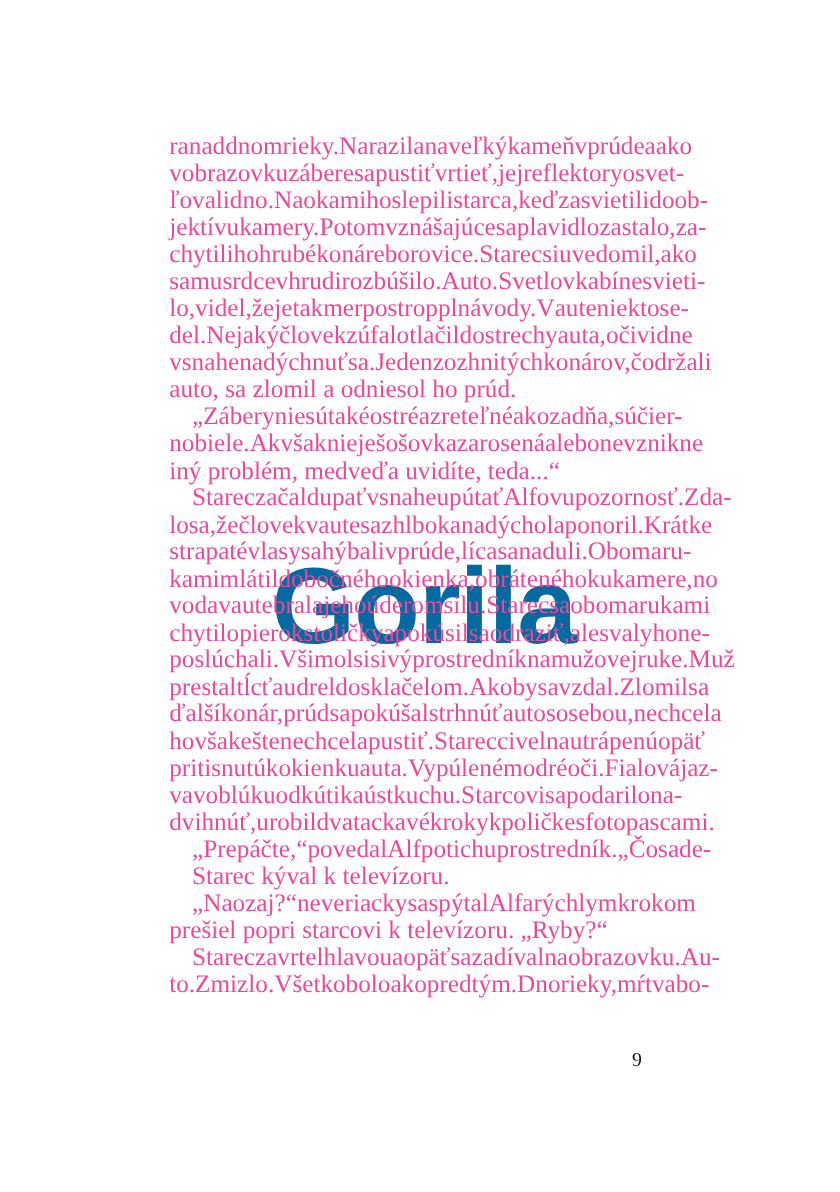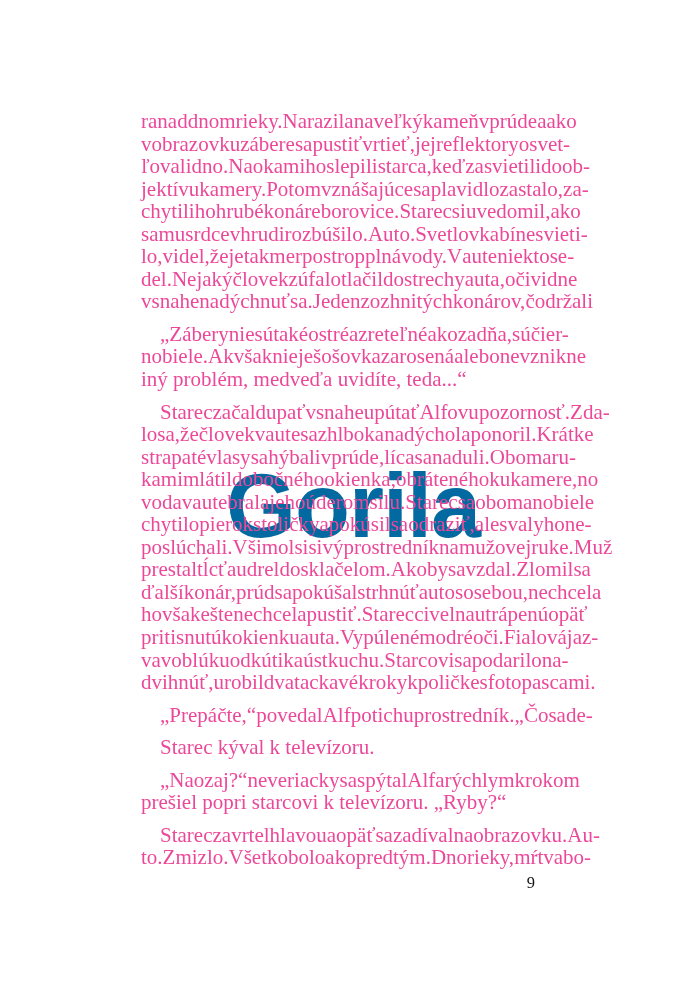--- a/index.html
+++ b/index.html
@@ -35,21 +35,21 @@
     color: #ec4899;
   }
   .line {
     display: flex;
     justify-content: space-between;
     height: 22.55px;
     line-height: 22.55px;
     white-space: pre;
   }
   .line.left { display: block; }
-  .line.indent { padding-left: 19px; margin-top: 10px; }
+  .line.indent { padding-left: 19px; }
   .pagenum {
     position: absolute;
     top: 872px;
     left: 141px;
     width: 394px;
     z-index: 2;
     text-align: right;
     font-size: 16.5px;
     line-height: 22px;
     color: #161616;
@@ -64,28 +64,29 @@
   <div class="textblock">
       <div class="line"><span>ra</span><span>nad</span><span>dnom</span><span>rieky.</span><span>Narazila</span><span>na</span><span>veľký</span><span>kameň</span><span>v</span><span>prúde</span><span>a</span><span>ako</span></div>
       <div class="line"><span>v</span><span>obrazovku</span><span>zábere</span><span>sa</span><span>pustiť</span><span>vrtieť,</span><span>jej</span><span>reflektory</span><span>osvet-</span></div>
       <div class="line"><span>ľovali</span><span>dno.</span><span>Na</span><span>okamih</span><span>oslepili</span><span>starca,</span><span>keď</span><span>zasvietili</span><span>do</span><span>ob-</span></div>
       <div class="line"><span>jektívu</span><span>kamery.</span><span>Potom</span><span>vznášajúce</span><span>sa</span><span>plavidlo</span><span>zastalo,</span><span>za-</span></div>
       <div class="line"><span>chytili</span><span>ho</span><span>hrubé</span><span>konáre</span><span>borovice.</span><span>Starec</span><span>si</span><span>uvedomil,</span><span>ako</span></div>
       <div class="line"><span>sa</span><span>mu</span><span>srdce</span><span>v</span><span>hrudi</span><span>rozbúšilo.</span><span>Auto.</span><span>Svetlo</span><span>v</span><span>kabíne</span><span>svieti-</span></div>
       <div class="line"><span>lo,</span><span>videl,</span><span>že</span><span>je</span><span>takmer</span><span>po</span><span>strop</span><span>plná</span><span>vody.</span><span>V</span><span>aute</span><span>niekto</span><span>se-</span></div>
       <div class="line"><span>del.</span><span>Nejaký</span><span>človek</span><span>zúfalo</span><span>tlačil</span><span>do</span><span>strechy</span><span>auta,</span><span>očividne</span></div>
       <div class="line"><span>v</span><span>snahe</span><span>nadýchnuť</span><span>sa.</span><span>Jeden</span><span>zo</span><span>zhnitých</span><span>konárov,</span><span>čo</span><span>držali</span></div>
+      <div class="line left">auto, sa zlomil a odniesol ho prúd.</div>
       <div class="line indent"><span>„Zábery</span><span>nie</span><span>sú</span><span>také</span><span>ostré</span><span>a</span><span>zreteľné</span><span>ako</span><span>za</span><span>dňa,</span><span>sú</span><span>čier-</span></div>
       <div class="line"><span>nobiele.</span><span>Ak</span><span>však</span><span>nie</span><span>je</span><span>šošovka</span><span>zarosená</span><span>alebo</span><span>nevznikne</span></div>
       <div class="line left">iný problém, medveďa uvidíte, teda...“</div>
       <div class="line indent"><span>Starec</span><span>začal</span><span>dupať</span><span>v</span><span>snahe</span><span>upútať</span><span>Alfovu</span><span>pozornosť.</span><span>Zda-</span></div>
       <div class="line"><span>lo</span><span>sa,</span><span>že</span><span>človek</span><span>v</span><span>aute</span><span>sa</span><span>zhlboka</span><span>nadýchol</span><span>a</span><span>ponoril.</span><span>Krátke</span></div>
       <div class="line"><span>strapaté</span><span>vlasy</span><span>sa</span><span>hýbali</span><span>v</span><span>prúde,</span><span>líca</span><span>sa</span><span>naduli.</span><span>Oboma</span><span>ru-</span></div>
       <div class="line"><span>kami</span><span>mlátil</span><span>do</span><span>bočného</span><span>okienka,</span><span>obráteného</span><span>ku</span><span>kamere,</span><span>no</span></div>
-      <div class="line"><span>voda</span><span>v</span><span>aute</span><span>brala</span><span>jeho</span><span>úderom</span><span>silu.</span><span>Starec</span><span>sa</span><span>oboma</span><span>nobiele</span></div>
+      <div class="line"><span>voda</span><span>v</span><span>aute</span><span>brala</span><span>jeho</span><span>úderom</span><span>silu.</span><span>Starec</span><span>sa</span><span>oboma</span><span>rukami</span></div>
       <div class="line"><span>chytil</span><span>opierok</span><span>stoličky</span><span>a</span><span>pokúsil</span><span>sa</span><span>odraziť,</span><span>ale</span><span>svaly</span><span>ho</span><span>ne-</span></div>
       <div class="line"><span>poslúchali.</span><span>Všimol</span><span>si</span><span>sivý</span><span>prostredník</span><span>na</span><span>mužovej</span><span>ruke.</span><span>Muž</span></div>
       <div class="line"><span>prestal</span><span>tĺcť</span><span>a</span><span>udrel</span><span>do</span><span>skla</span><span>čelom.</span><span>Akoby</span><span>sa</span><span>vzdal.</span><span>Zlomil</span><span>sa</span></div>
       <div class="line"><span>ďalší</span><span>konár,</span><span>prúd</span><span>sa</span><span>pokúšal</span><span>strhnúť</span><span>auto</span><span>so</span><span>sebou,</span><span>nechcela</span></div>
       <div class="line"><span>ho</span><span>však</span><span>ešte</span><span>nechcela</span><span>pustiť.</span><span>Starec</span><span>civel</span><span>na</span><span>utrápenú</span><span>opäť</span></div>
       <div class="line"><span>pritisnutú</span><span>k</span><span>okienku</span><span>auta.</span><span>Vypúlené</span><span>modré</span><span>oči.</span><span>Fialová</span><span>jaz-</span></div>
       <div class="line"><span>va</span><span>v</span><span>oblúku</span><span>od</span><span>kútika</span><span>úst</span><span>k</span><span>uchu.</span><span>Starcovi</span><span>sa</span><span>podarilo</span><span>na-</span></div>
       <div class="line"><span>dvihnúť,</span><span>urobil</span><span>dva</span><span>tackavé</span><span>kroky</span><span>k</span><span>poličke</span><span>s</span><span>fotopascami.</span></div>
       <div class="line indent"><span>„Prepáčte,“</span><span>povedal</span><span>Alf</span><span>potichu</span><span>prostredník.</span><span>„Čo</span><span>sa</span><span>de-</span></div>
       <div class="line indent left">Starec kýval k televízoru.</div>

